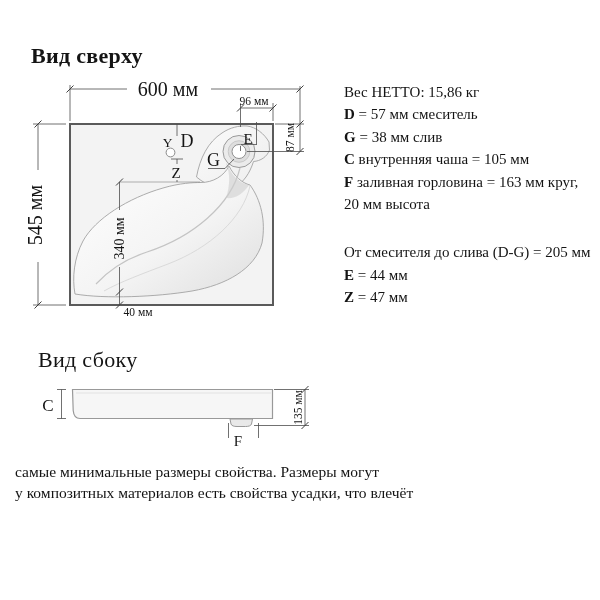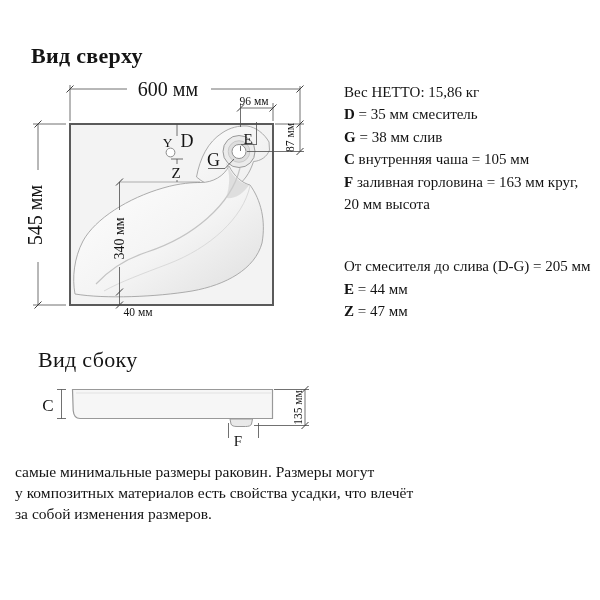--- a/index.html
+++ b/index.html
@@ -6,21 +6,21 @@
   body{
     width:600px;height:600px;position:relative;overflow:hidden;
     background:#ffffff;color:#141414;
     font-family:"Liberation Serif","DejaVu Serif",serif;
   }
   .title{position:absolute;margin:0;font-weight:400;font-size:22px;letter-spacing:.3px;}
   .title-top{left:31px;top:43px;font-weight:bold;}
   .title-side{left:15px;top:347px;margin-left:23px;}
   .specs{position:absolute;left:344px;top:81px;width:242px;font-size:15px;line-height:22.4px;}
   .spec-line b{font-weight:700;}
-  .spec-gap{margin-top:40px;}
+  .spec-gap{margin-top:26px;}
   .nowrap{white-space:nowrap;}
   .footnote{position:absolute;left:15px;top:461px;font-size:15.5px;line-height:21px;}
   .footnote div{white-space:nowrap;}
   svg.drawing{position:absolute;left:0;top:0;width:600px;height:600px;}
   svg text{font-family:"Liberation Serif","DejaVu Serif",serif;fill:#141414;}
   .dim{stroke:#4d4d4d;stroke-width:.8;fill:none;}
   .tick{stroke:#3f3f3f;stroke-width:1;fill:none;}
   .thin{stroke:#909090;stroke-width:.7;fill:none;}
   .outline{stroke:#a3a3a3;stroke-width:.9;}
   .shade{fill:none;}
@@ -135,26 +135,25 @@
       <text text-anchor="middle" font-size="11.5" transform="rotate(-90 297.5 407.5)" x="297.5" y="411.5">135 мм</text>
     </g>
   </g>
 </svg>
 
 <h2 class="title title-top">Вид сверху</h2>
 <h2 class="title title-side">Вид сбоку</h2>
 
 <div class="specs">
   <div class="spec-line nowrap">Вес НЕТТО: 15,86 кг</div>
-  <div class="spec-line"><b>D</b><span> = 35 мм смеситель</span></div>
+  <div class="spec-line"><b>D</b><span> = 57 мм смеситель</span></div>
   <div class="spec-line"><b>G</b><span> = 38 мм слив</span></div>
   <div class="spec-line"><b>C</b><span> внутренняя чаша = 105 мм</span></div>
   <div class="spec-line"><b>F</b><span> заливная горловина = 163 мм круг, 20 мм высота</span></div>
   <div class="spec-line spec-gap nowrap">От смесителя до слива (D-G) = 205 мм</div>
   <div class="spec-line"><b>E</b><span> = 44 мм</span></div>
   <div class="spec-line"><b>Z</b><span> = 47 мм</span></div>
 </div>
 
 <div class="footnote">
-  <div>самые минимальные размеры раковин. Размеры могут</div>
+  <div>самые минимальные размеры свойства. Размеры могут</div>
   <div>у композитных материалов есть свойства усадки, что влечёт</div>
-  <div>за собой изменения размеров.</div>
 </div>
 
 </body></html>

